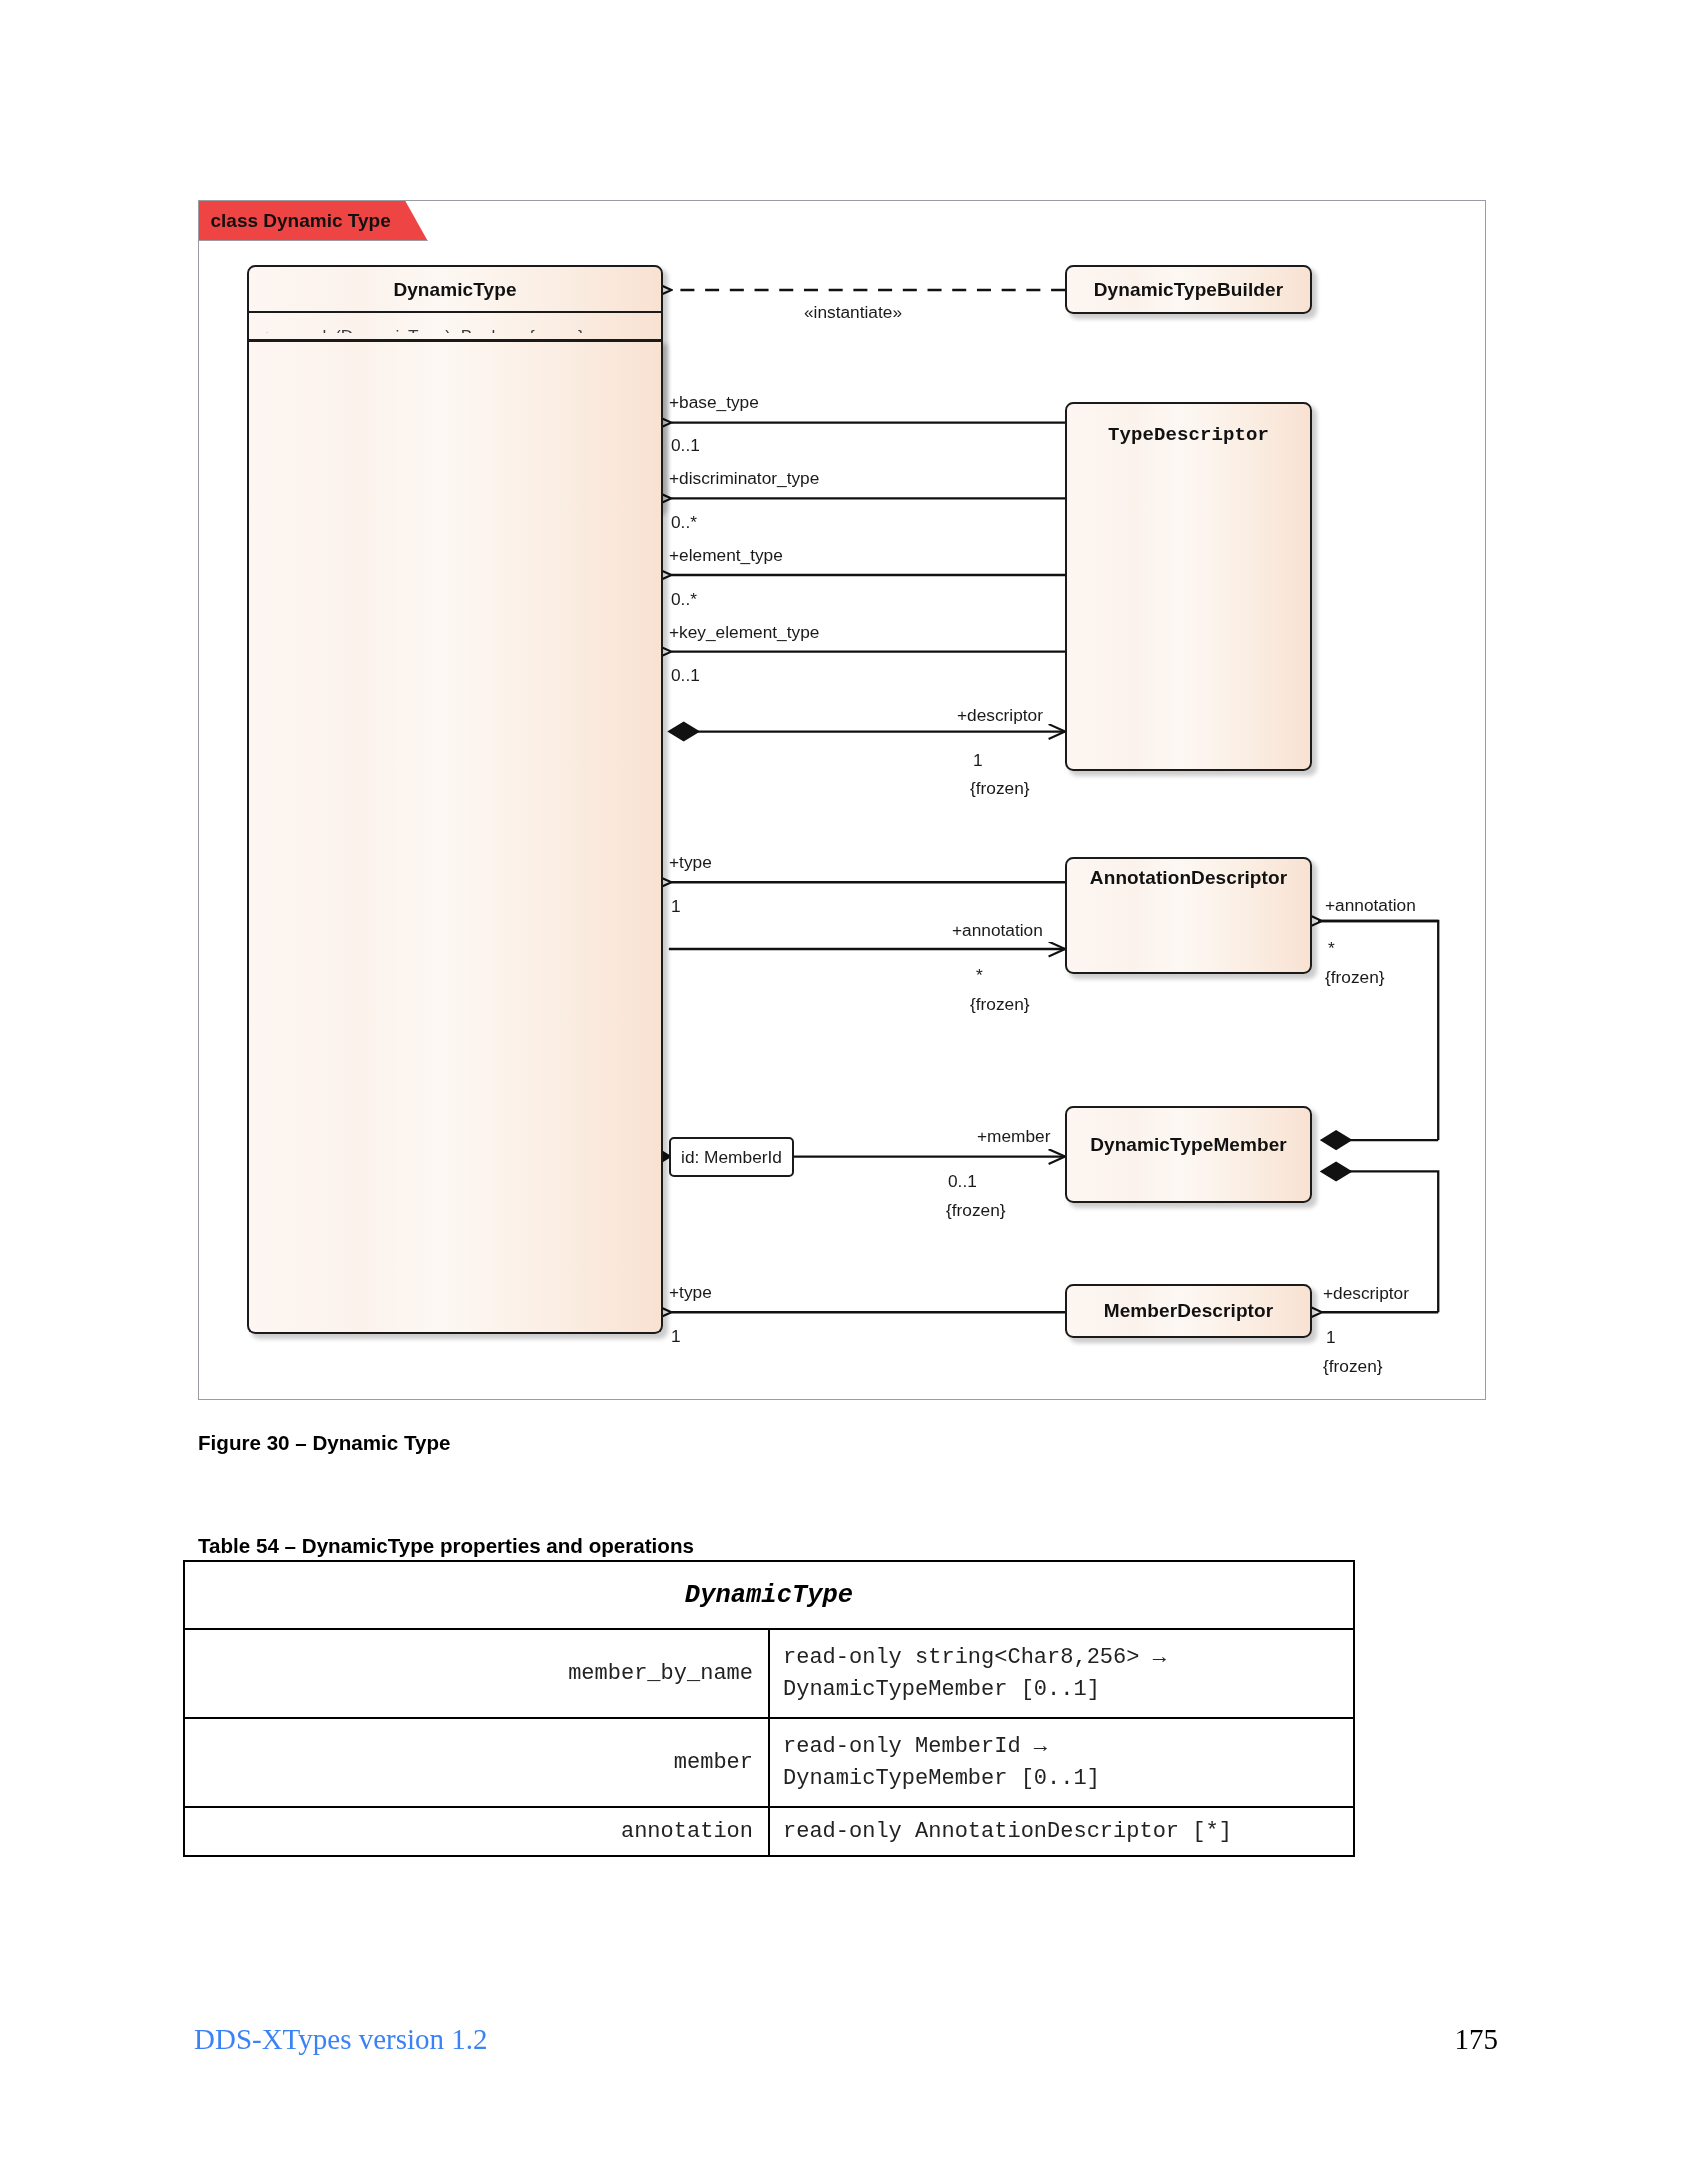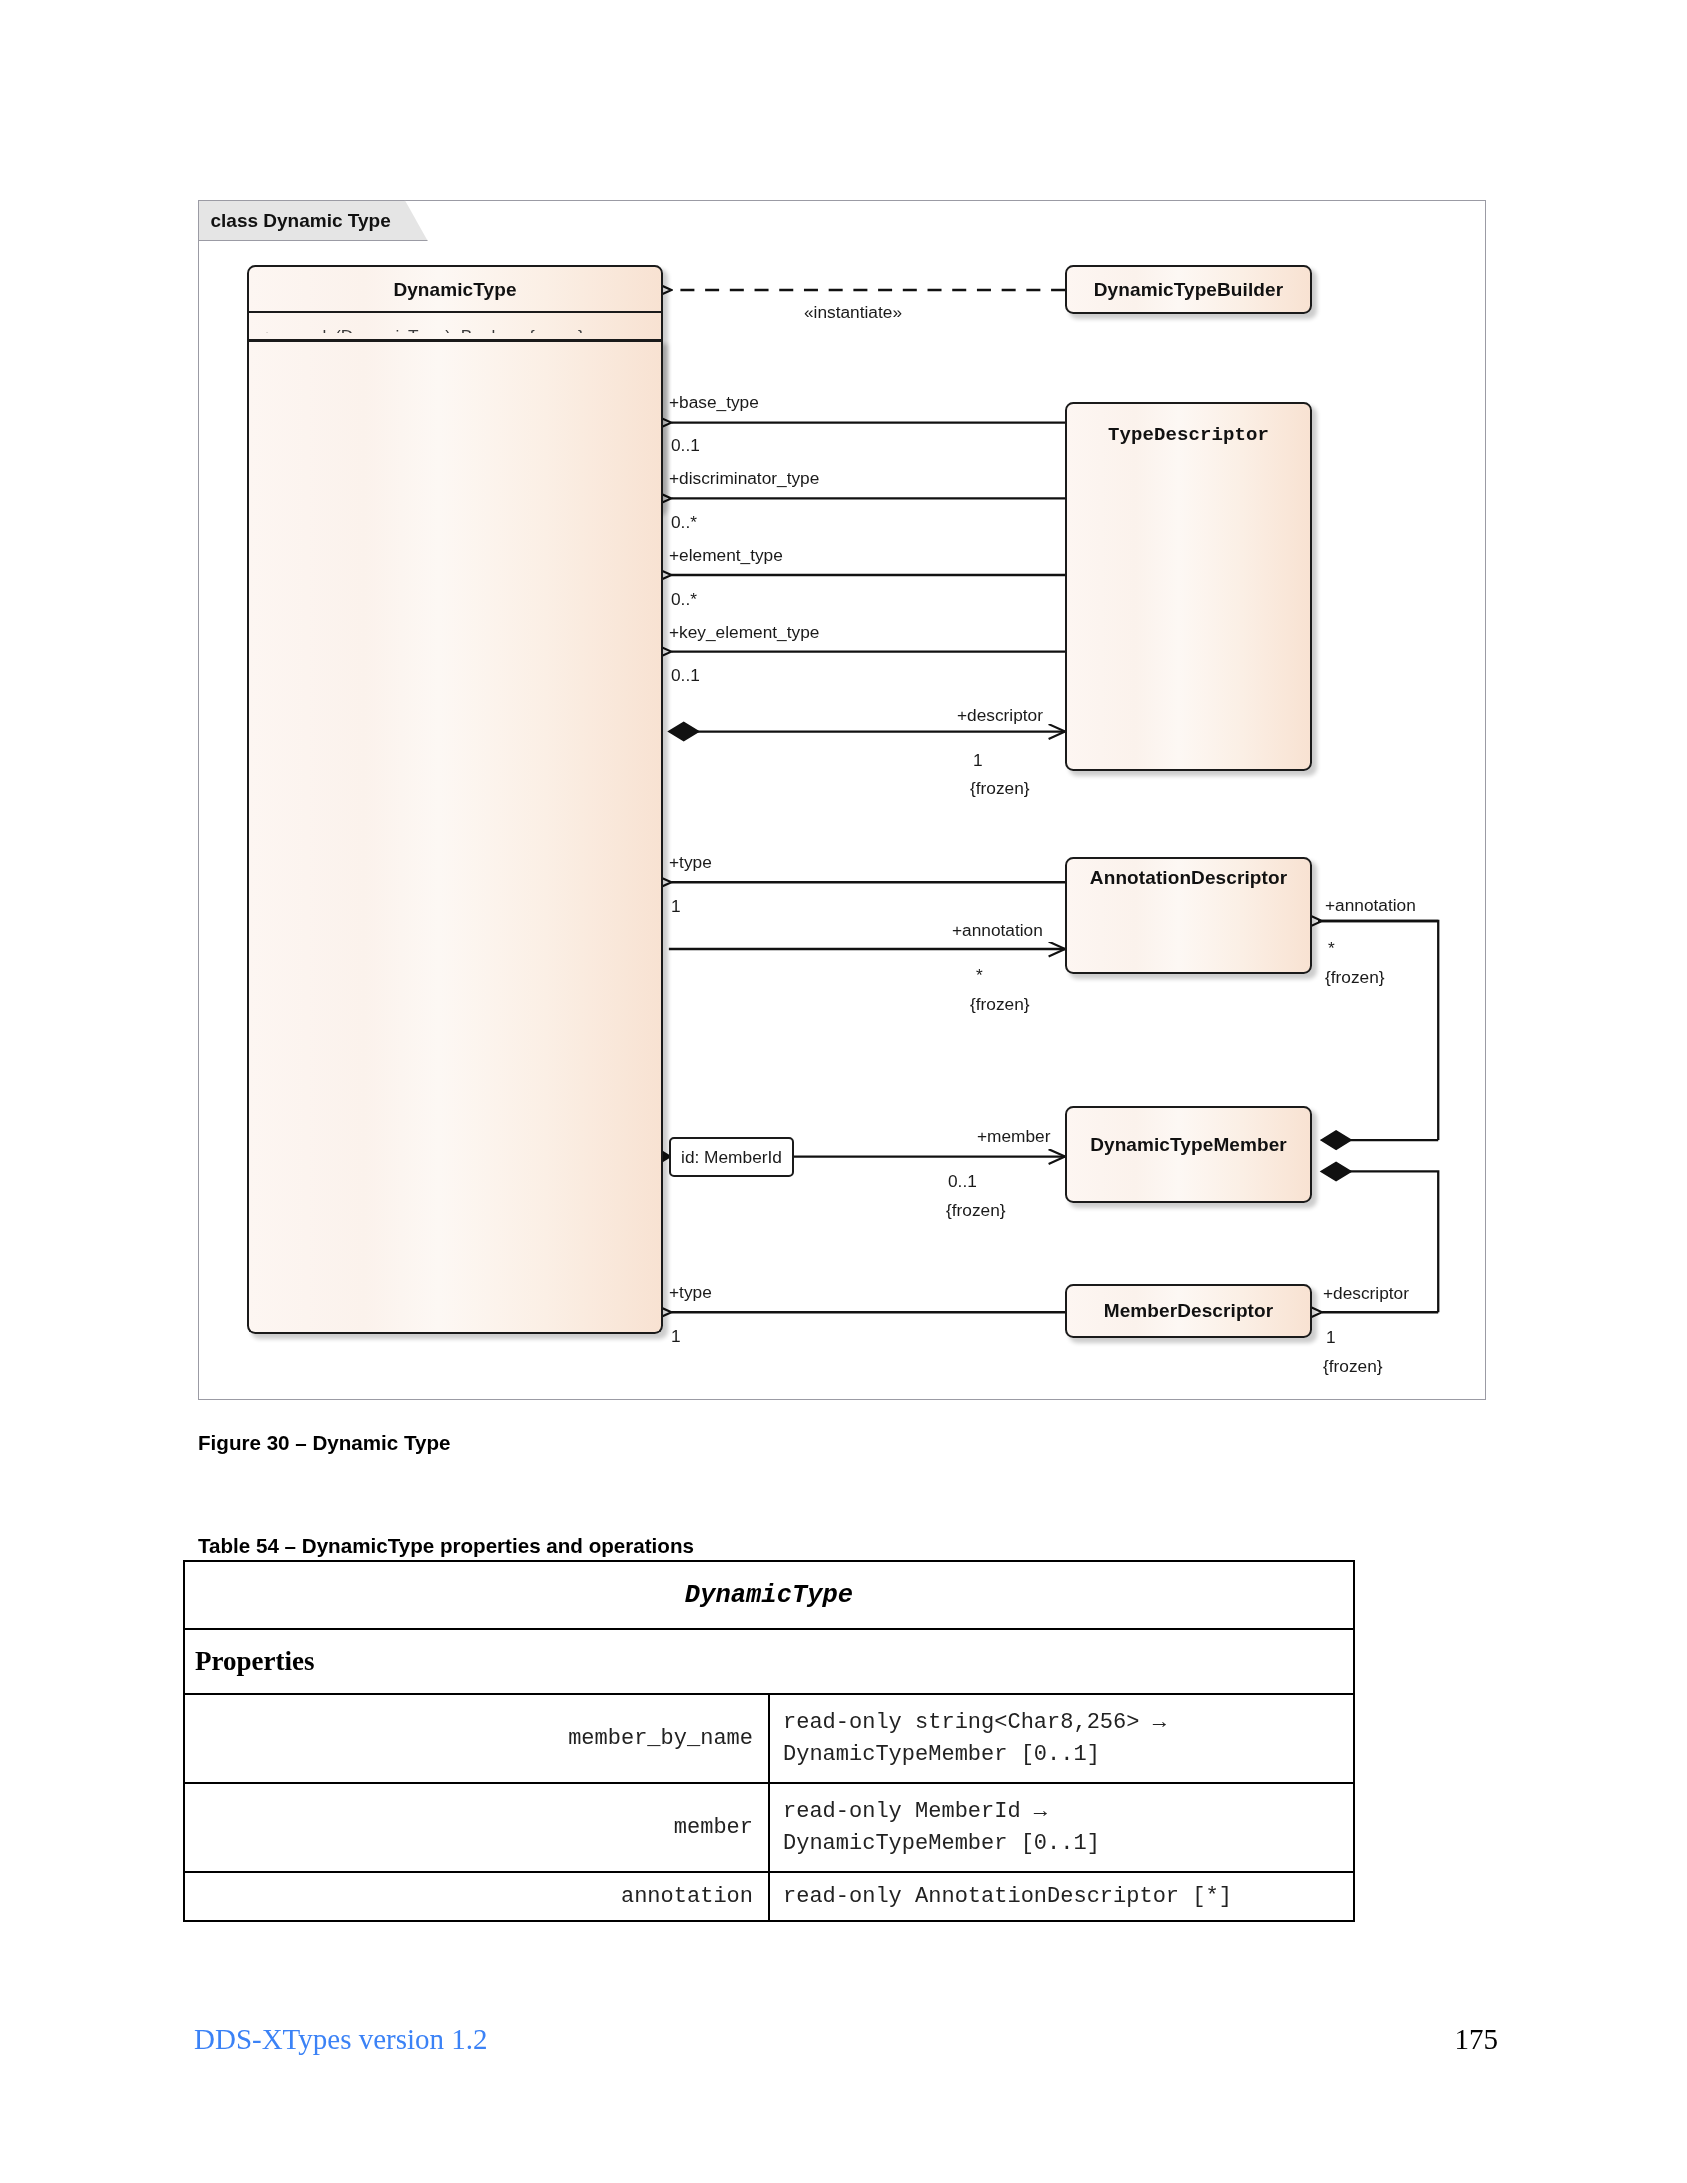--- a/index.html
+++ b/index.html
@@ -3,21 +3,21 @@
 <meta charset="utf-8">
 <style>
   html,body{margin:0;padding:0;background:#fff;}
   body{width:1687px;height:2183px;position:relative;
        font-family:"Liberation Sans",sans-serif;}
 
   
   #diagram-frame{position:absolute;left:198px;top:200px;width:1288px;height:1200px;
        border:1.6px solid #9b9ba4;box-sizing:border-box;background:#fff;}
   #frame-tab{position:absolute;left:198px;top:200px;height:41px;
-       border:1.6px solid #9b9ba4;box-sizing:border-box;background:#e5e5e5;
+       border:1.6px solid #9b9ba4;box-sizing:border-box;background:#ef4444;
        padding:0 36px 0 11.5px;display:flex;align-items:center;
        font-weight:bold;font-size:19px;color:#111;
        clip-path:polygon(0 0,calc(100% - 23px) 0,100% 100%,0 100%);}
 
   
   .cls{position:absolute;box-sizing:border-box;border:2.5px solid #1a1a1a;
        border-radius:8.2px;
        background:linear-gradient(to right,#fdf6f2 0%,#fbf2ec 28%,#fdf8f4 46%,#fbefe5 72%,#f8e2d2 100%);
        box-shadow:4.1px 4.1px 4.1px rgba(0,0,0,.20);}
   .cls-title{text-align:center;font-weight:bold;font-size:19px;color:#111;
@@ -201,23 +201,20 @@
 <span class="lbl" style="left:1323px;top:1358px;">{frozen}</span>
 
 <div class="caption" style="left:198px;top:1431px;">Figure 30 – Dynamic Type</div>
 <div class="caption" style="left:198px;top:1534px;">Table 54 – DynamicType properties and operations</div>
 
 <table id="props-table">
   <tbody>
       <tr>
     <td class="t-head" colspan="2">DynamicType</td>
   </tr>
-  <tr>
-    <td class="t-section" colspan="2">Properties</td>
-  </tr>
   <tr class="t-row">
     <td class="t-name">member_by_name</td>
     <td class="t-val">
       <div>read-only string&lt;Char8,256&gt;  →</div>
       <div>DynamicTypeMember [0..1]</div>
     </td>
   </tr>
   <tr class="t-row">
     <td class="t-name">member</td>
     <td class="t-val">

